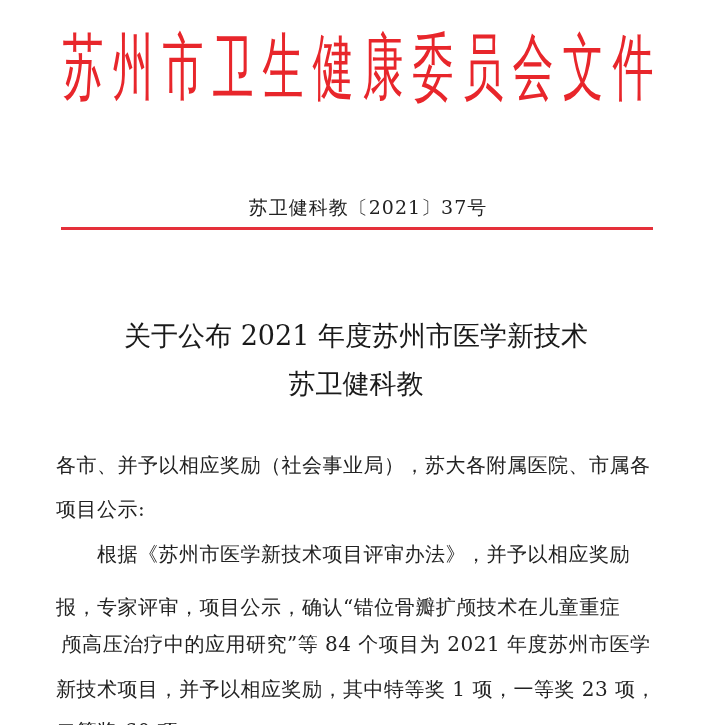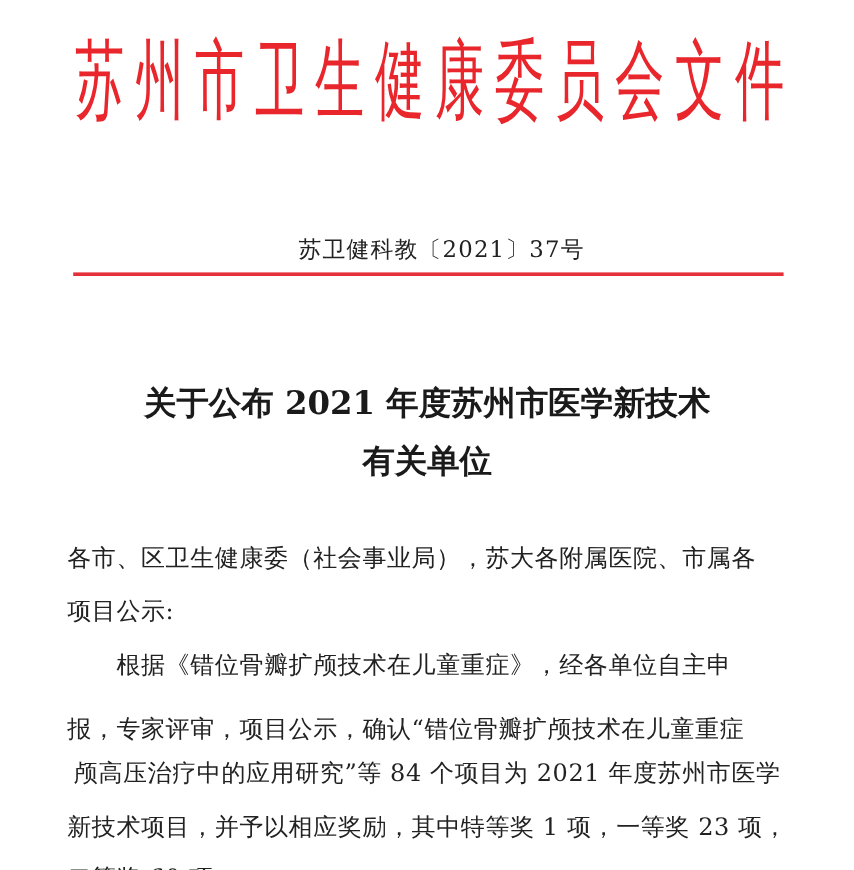--- a/index.html
+++ b/index.html
@@ -52,21 +52,21 @@
       width: 592px;
       height: 3px;
       background: #e5303a;
     }
     .title {
       position: absolute;
       left: 0;
       width: 712px;
       text-align: center;
       font-size: 27px;
-      font-weight: bold;
+      font-weight: normal;
       color: #1a1a1a;
       letter-spacing: 0px;
     }
     .title.line1 { top: 318px; }
     .title.line2 { top: 366px; }
     .body-text {
       position: absolute;
       left: 56px;
       width: 600px;
       font-size: 20px;
@@ -91,21 +91,21 @@
   <span>会</span>
   <span>文</span>
   <span>件</span>
 </div>
 
 <div class="doc-number">苏卫健科教〔2021〕37号</div>
 
 <div class="red-rule"></div>
 
 <div class="title line1">关于公布 2021 年度苏州市医学新技术</div>
-<div class="title line2">有关单位</div>
+<div class="title line2">苏卫健科教</div>
 
-<div class="body-text" style="top:452px;">各市、区卫生健康委（社会事业局），苏大各附属医院、市属各</div>
+<div class="body-text" style="top:452px;">各市、并予以相应奖励（社会事业局），苏大各附属医院、市属各</div>
 <div class="body-text" style="top:496px;">项目公示:</div>
-<div class="body-text" style="top:541px;">　　根据《错位骨瓣扩颅技术在儿童重症》，经各单位自主申</div>
+<div class="body-text" style="top:541px;">　　根据《苏州市医学新技术项目评审办法》，并予以相应奖励</div>
 <div class="body-text" style="top:594px;">报，专家评审，项目公示，确认“错位骨瓣扩颅技术在儿童重症</div>
 <div class="body-text" style="top:631px;text-align:center;">颅高压治疗中的应用研究”等 84 个项目为 2021 年度苏州市医学</div>
 <div class="body-text" style="top:676px;">新技术项目，并予以相应奖励，其中特等奖 1 项，一等奖 23 项，</div>
 <div class="body-text" style="top:718px;">二等奖 60 项。</div>
 
 </body></html>

